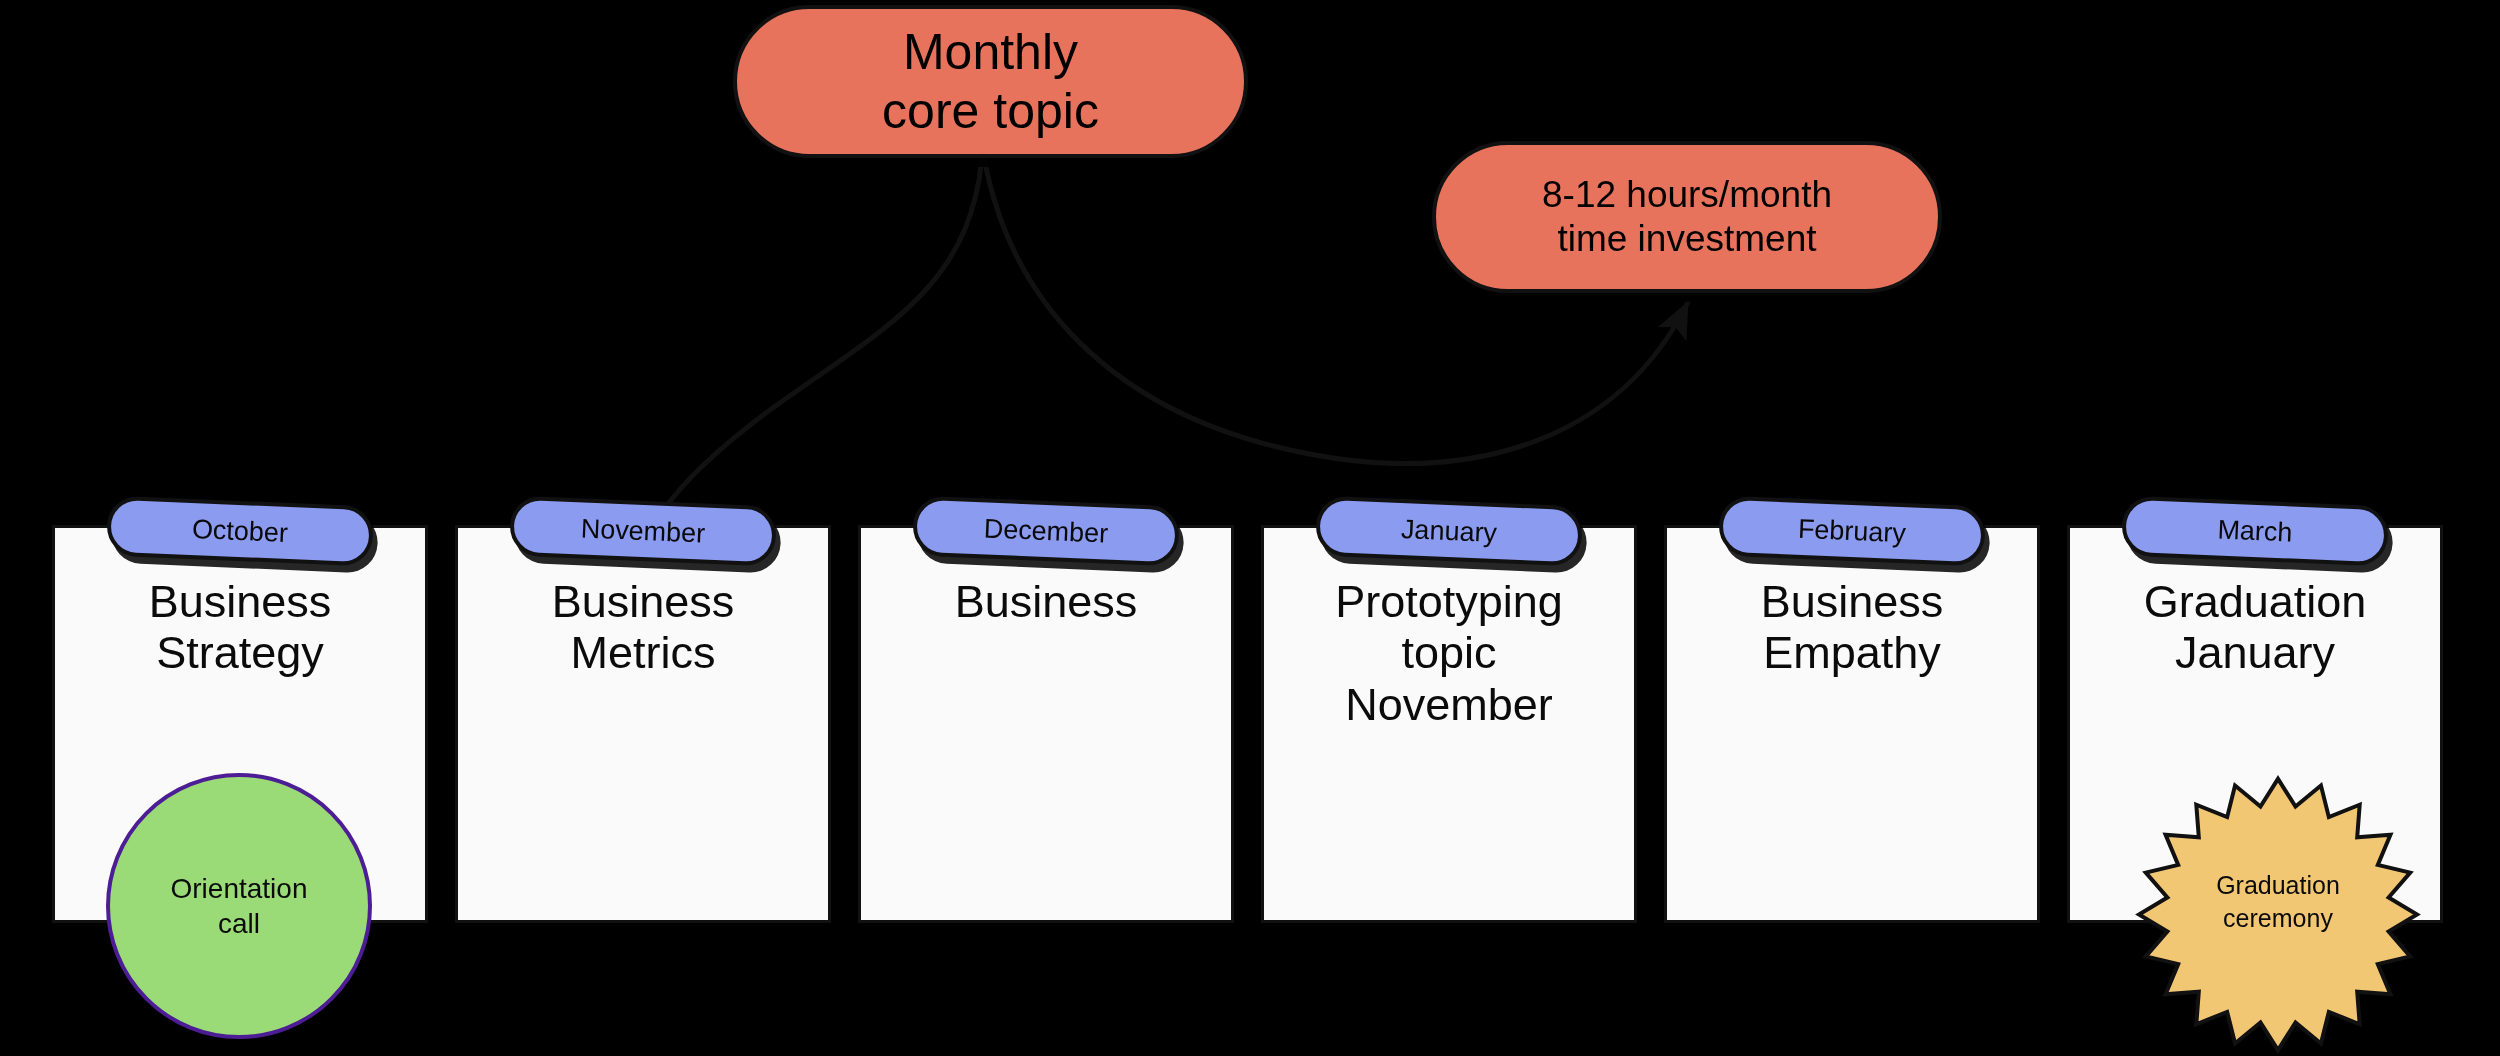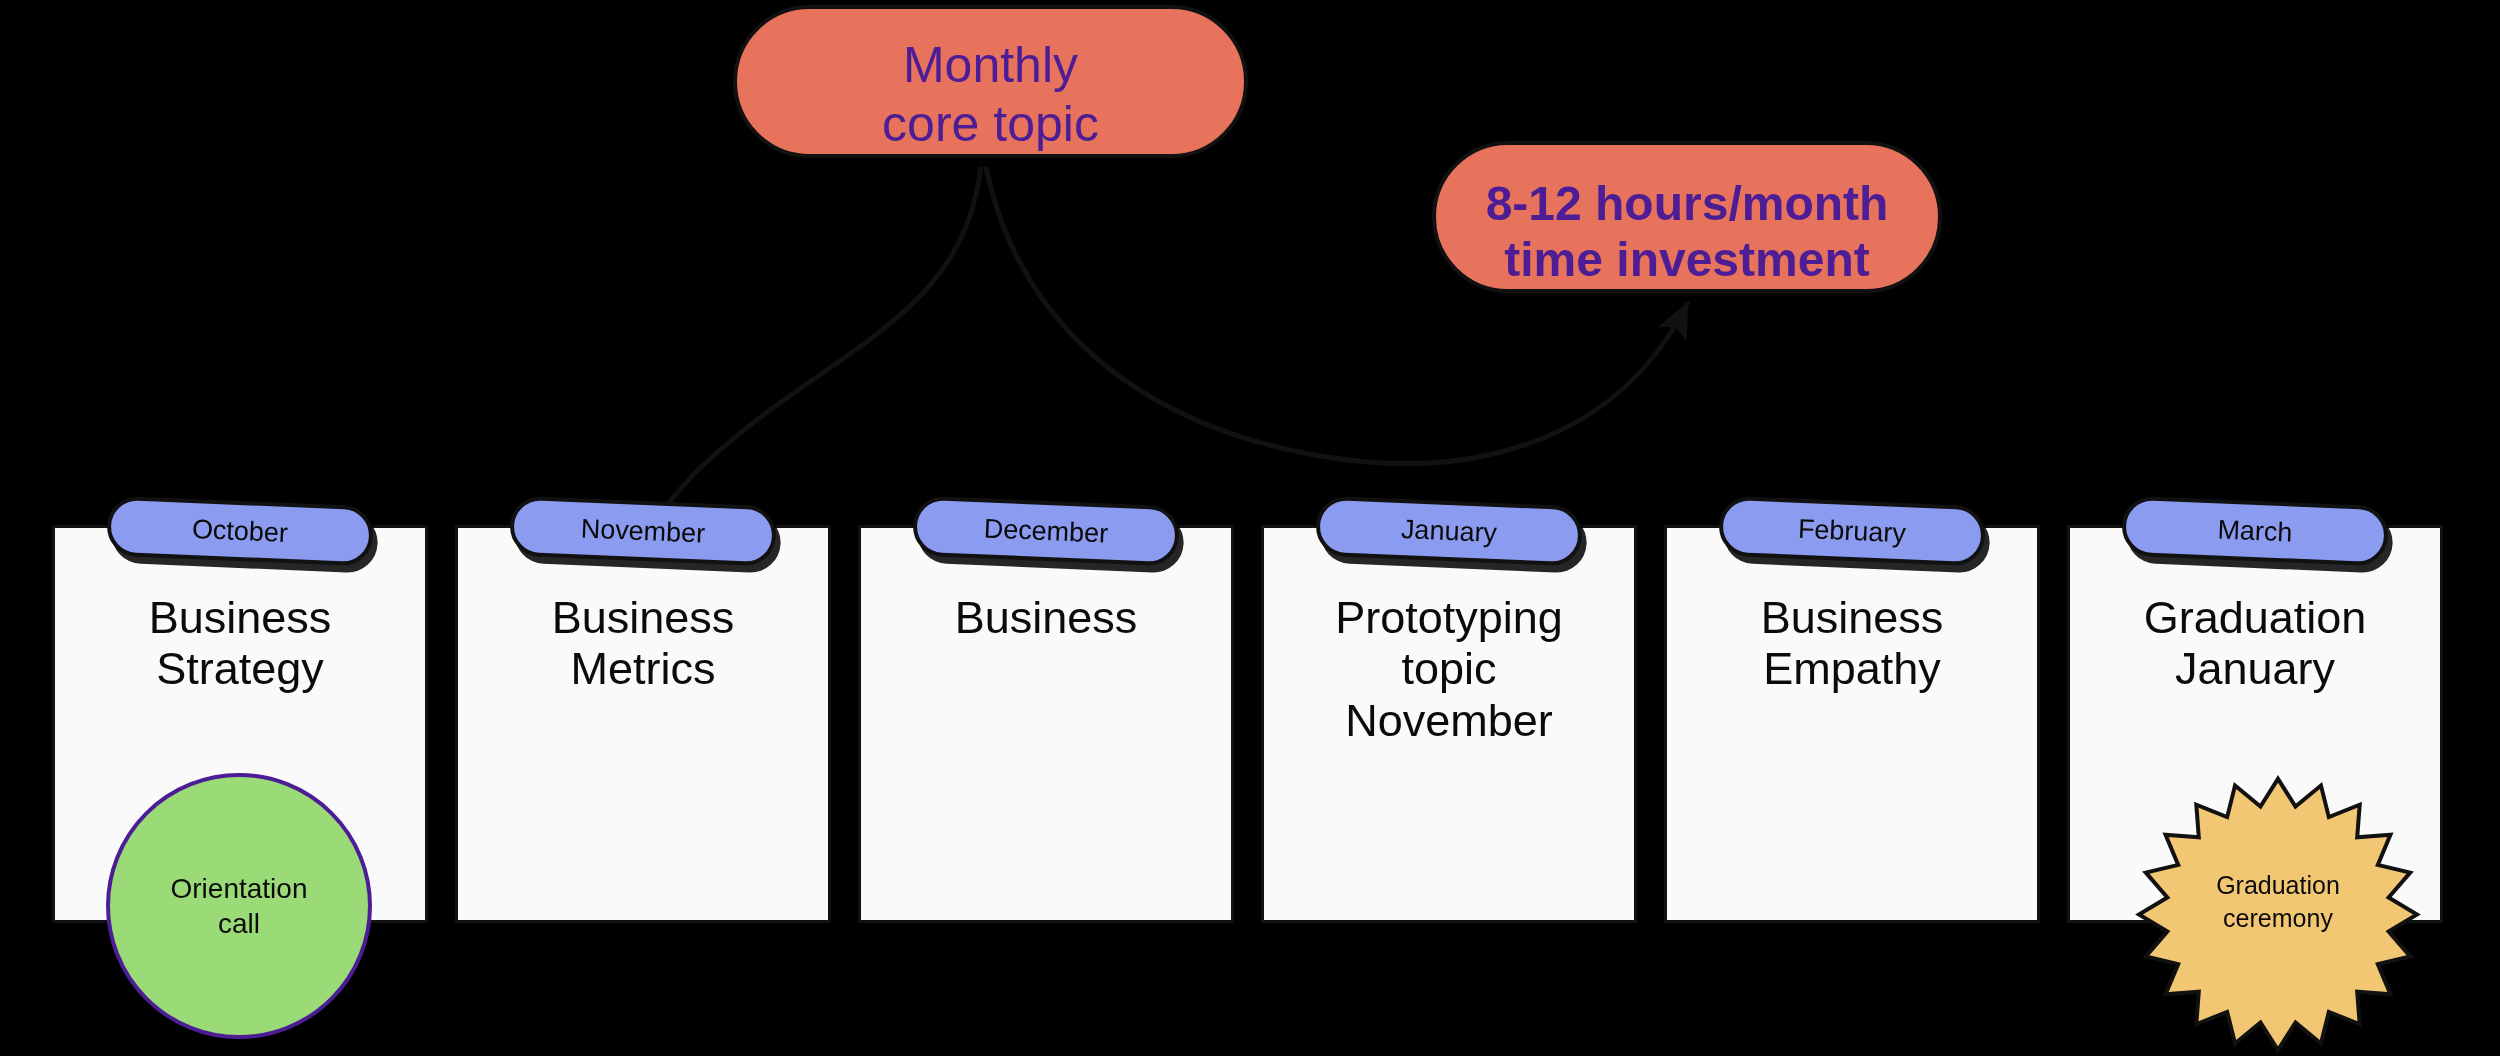--- a/index.html
+++ b/index.html
@@ -26,41 +26,40 @@
   }
 
   
   .callout {
     position: absolute;
     background: #e8735d;
     border: 4px solid #111111;
     border-radius: 999px;
     box-sizing: border-box;
     display: flex;
-    align-items: flex-end;
-    justify-content: center;
-    text-align: center;
-    color: #4c1d95;
+    align-items: center;
+    justify-content: center;
+    text-align: center;
+    color: #000000;
     line-height: 1.18;
     box-shadow: 7px 9px 0 rgba(0,0,0,0.85);
   }
   #callout-monthly {
     left: 733px;
     top: 5px;
     width: 515px;
     height: 153px;
     font-size: 50px;
   }
   #callout-hours {
     left: 1432px;
     top: 141px;
     width: 510px;
     height: 152px;
-    font-size: 48px;
-    font-weight: bold;
+    font-size: 37px;
   }
   .callout span { display: block; }
 
   
   #cards {
     position: absolute;
     left: 52px;
     top: 525px;
     width: 2398px;
     height: 398px;
@@ -73,21 +72,21 @@
     height: 398px;
     background: #fafafa;
     border: 3px solid #111111;
     box-sizing: border-box;
     box-shadow: 9px 10px 0 rgba(0,0,0,0.9);
     display: flex;
     align-items: flex-start;
     justify-content: center;
   }
   .card-title {
-    margin-top: 64px;
+    margin-top: 48px;
     width: 92%;
     text-align: center;
     font-size: 45px;
     line-height: 1.14;
     color: #0b0b0b;
   }
 
   
   .month-badge {
     position: absolute;

